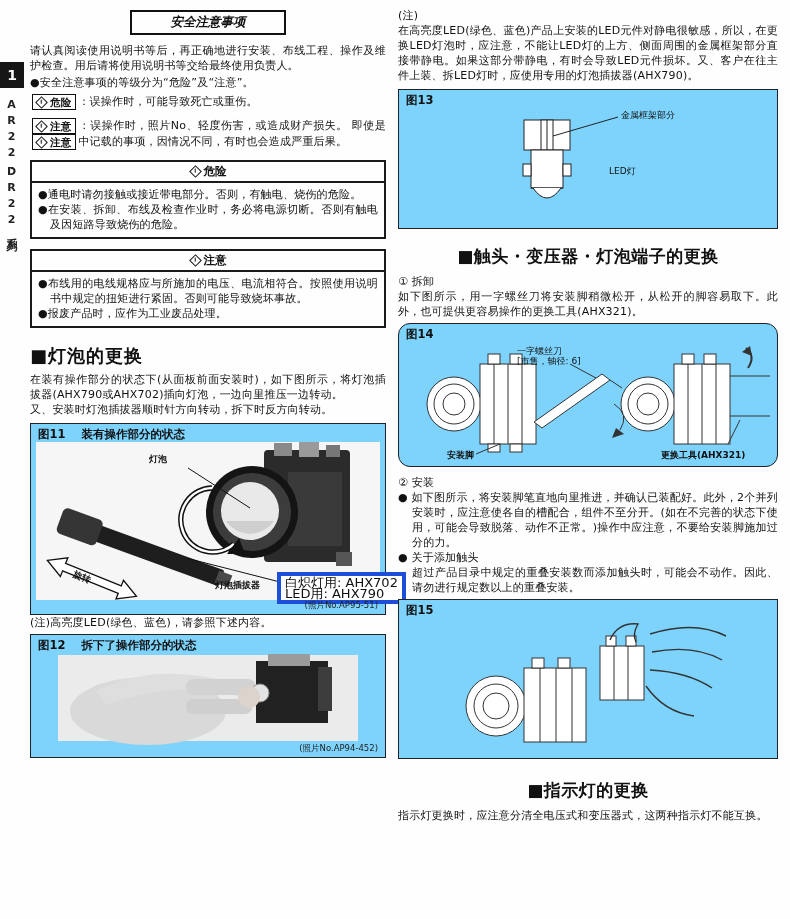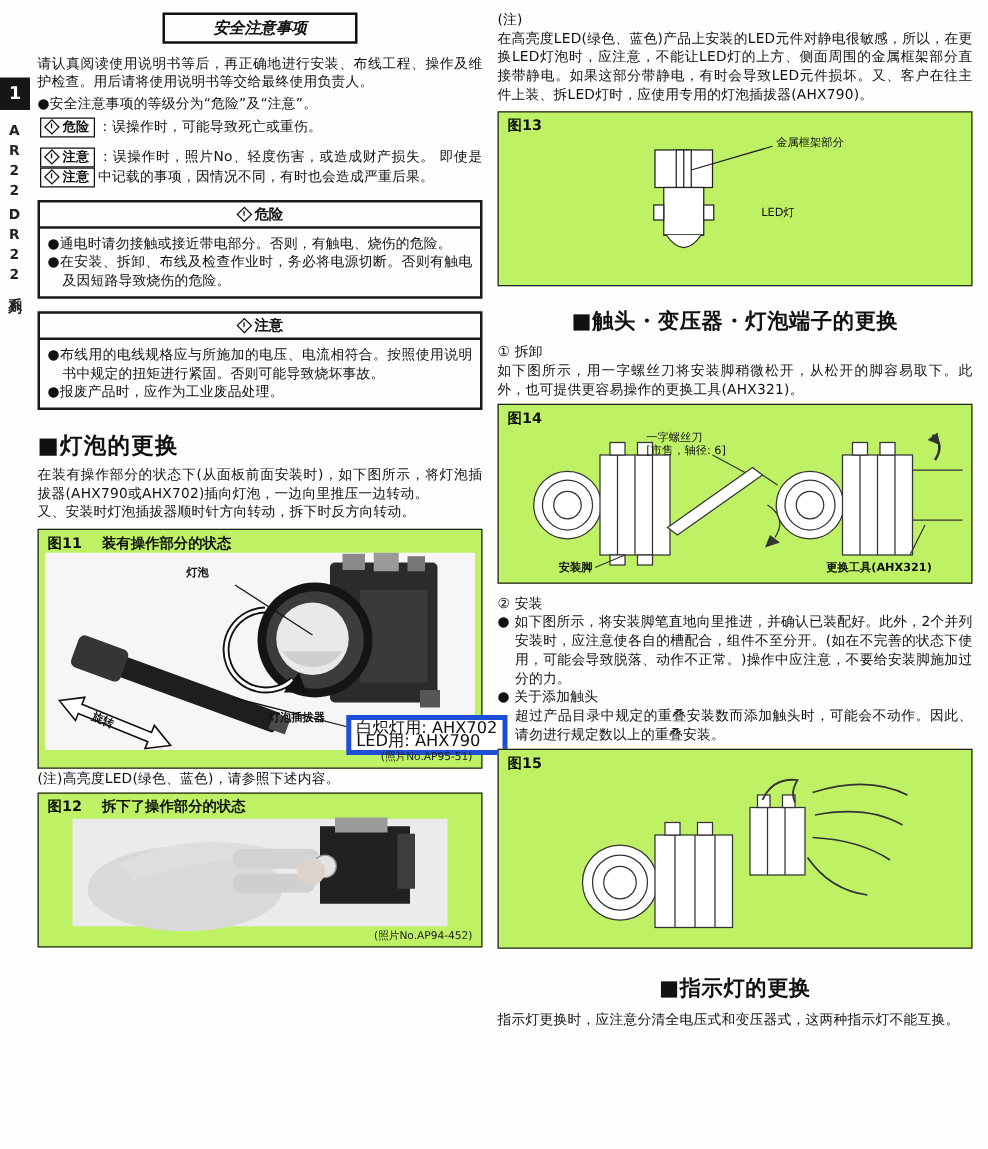--- a/index.html
+++ b/index.html
@@ -30,21 +30,21 @@
 
   .wbox{border:2px solid #1a1a1a;margin-top:10px;}
   .wbox-hd{text-align:center;font-weight:bold;font-size:11.5px;border-bottom:2px solid #1a1a1a;
            padding:2px 0;}
   .wbox-bd{padding:4px 6px 5px;}
   .hang{padding-left:12px;text-indent:-12px;margin:0;font-size:11px;line-height:15px;text-align:justify;}
 
   h2{margin:0;font-size:18px;letter-spacing:1px;}
   h3{margin:0;font-size:17px;letter-spacing:0.5px;text-align:center;}
 
-  .figbox{border:1.5px solid #222;position:relative;background:#bef264;}
+  .figbox{border:1.5px solid #222;position:relative;background:#7dd3fc;}
   .figcap{font-weight:bold;font-size:11.5px;padding:3px 7px 0;}
   .figcap .fno{margin-right:16px;}
   .photono{position:absolute;right:7px;bottom:2px;font-size:8.5px;color:#222;letter-spacing:0;}
   .flabel{position:absolute;font-size:9px;line-height:10px;color:#111;white-space:nowrap;}
   .fboxlbl{position:absolute;border:4px solid #1d4ed8;background:#fff;font-size:13px;line-height:11px;
            padding:1px 4px;white-space:nowrap;}
   svg{display:block;}
 </style>
 </head>
 <body>
@@ -116,21 +116,21 @@
         <path d="M176 46 a32 32 0 1 0 22 56" fill="none" stroke="#fff" stroke-width="2.5"></path>
         <polygon points="203,96 191,112 209,112" fill="#111"></polygon>
         <line x1="214" y1="66" x2="152" y2="26" stroke="#111" stroke-width="1"></line>
         <line x1="150" y1="116" x2="244" y2="140" stroke="#111" stroke-width="1"></line>
         <g transform="rotate(22 55 136)">
           <polygon points="8,136 26,126 26,132 86,132 86,126 104,136 86,146 86,140 26,140 26,146" fill="#fff" stroke="#111" stroke-width="1.3"></polygon>
         </g>
       </svg>
       <span class="flabel" style="left:118px;top:30px;font-weight:bold;">灯泡</span>
       <span class="flabel" style="left:42px;top:148px;transform:rotate(22deg);font-weight:bold;">旋转</span>
-      <span class="flabel" style="left:184px;top:146px;font-weight:bold;">灯泡插拔器</span>
+      <span class="flabel" style="left:184px;top:156px;font-weight:bold;">灯泡插拔器</span>
       <div class="fboxlbl" style="left:246px;top:148px;">
         <div>白炽灯用: AHX702</div>
         <div>LED用: AHX790</div>
       </div>
       <span class="photono">(照片No.AP95-51)</span>
     </div>
 
     <p>(注)高亮度LED(绿色、蓝色)，请参照下述内容。</p>
 
     <div class="figbox mt4" style="height:122px;">
@@ -175,21 +175,21 @@
         <line x1="149" y1="28" x2="214" y2="9" stroke="#222"></line>
       </svg>
       <span class="flabel" style="left:222px;top:20px;">金属框架部分</span>
       <span class="flabel" style="left:210px;top:76px;">LED灯</span>
     </div>
 
     <h3 class="mt16">■触头・变压器・灯泡端子的更换</h3>
     <p class="mt6">① 拆卸</p>
     <p>如下图所示，用一字螺丝刀将安装脚稍微松开，从松开的脚容易取下。此外，也可提供更容易操作的更换工具(AHX321)。</p>
 
-    <div class="figbox mt4" style="height:142px;">
+    <div class="figbox mt4" style="height:142px;border-radius:12px;">
       <div class="figcap">
         <span class="fno">图14</span>
       </div>
       <svg width="368" height="120" viewBox="0 0 368 120" style="margin-left:5px;">
         <g stroke="#333" fill="#fff">
           <circle cx="50" cy="62" r="27"></circle>
             <circle cx="50" cy="62" r="20"></circle>
             <circle cx="50" cy="62" r="11"></circle>
           <rect x="76" y="22" width="56" height="80"></rect>
           <line x1="90" y1="22" x2="90" y2="102"></line>

